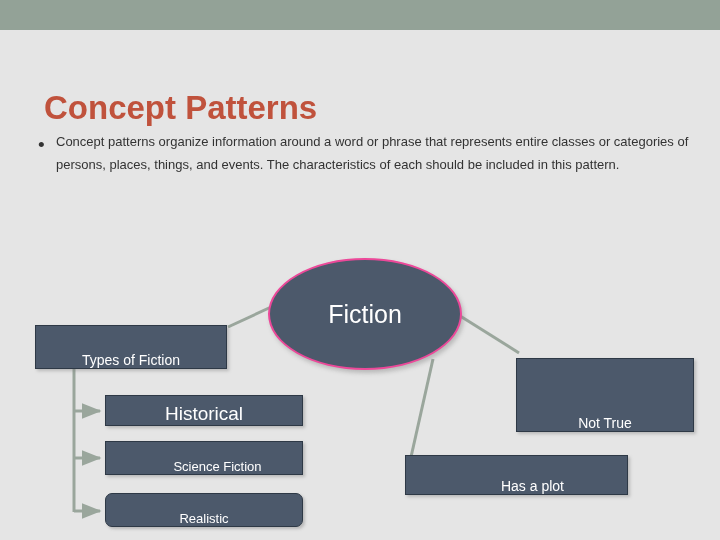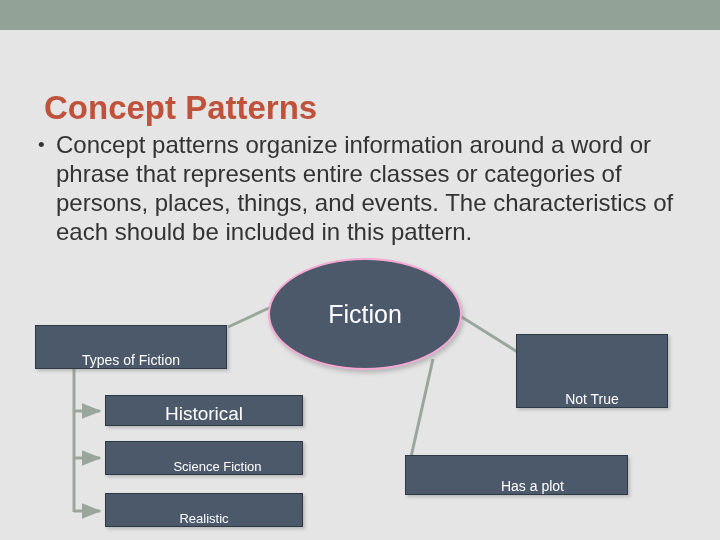--- a/index.html
+++ b/index.html
@@ -51,22 +51,22 @@
   }
   #bullet-marker {
     width: 18px;
     flex: 0 0 18px;
     color: #333333;
     font-size: 19px;
     line-height: 29px;
   }
   #bullet-text {
     flex: 1 1 auto;
-    font-size: 24px;
-    line-height: 29px;
+    font-size: 13px;
+    line-height: 23px;
     color: #333333;
   }
   
   #diagram {
     position: absolute;
     left: 0;
     top: 0;
     width: 720px;
     height: 540px;
   }
@@ -89,51 +89,52 @@
     justify-content: center;
     text-align: center;
     font-size: 14px;
     box-shadow: 2px 2px 3px rgba(120,120,120,0.40);
   }
   #node-types-of-fiction {
     left: 35px;  top: 325px;  width: 192px; height: 44px;
     font-size: 14px;
   }
   #node-not-true {
-    left: 516px; top: 334px; width: 152px; height: 74px;
+    left: 516px; top: 358px; width: 178px; height: 74px;
     font-size: 14px;
   }
   #node-historical {
     left: 105px; top: 395px; width: 198px; height: 31px;
     font-size: 19px;
   }
   #node-science-fiction {
     left: 105px; top: 441px; width: 198px; height: 34px;
     font-size: 13px;
     padding-left: 27px;
   }
   #node-realistic {
     left: 105px; top: 493px; width: 198px; height: 34px;
     font-size: 13px;
+    border-radius: 7px;
   }
   #node-has-a-plot {
     left: 405px; top: 455px; width: 223px; height: 40px;
     font-size: 14px;
     padding-left: 32px;
   }
   
   #node-fiction {
     position: absolute;
     left: 268px;
     top: 258px;
     width: 194px;
     height: 112px;
     box-sizing: border-box;
     background: #4c596b;
-    border: 2px solid #f9a8d4;
+    border: 2px solid #ec4899;
     border-radius: 50%;
     color: #ffffff;
     display: flex;
     align-items: center;
     justify-content: center;
     font-size: 25px;
     box-shadow: 2px 3px 4px rgba(120,120,120,0.40);
   }
 </style>
 </head>

